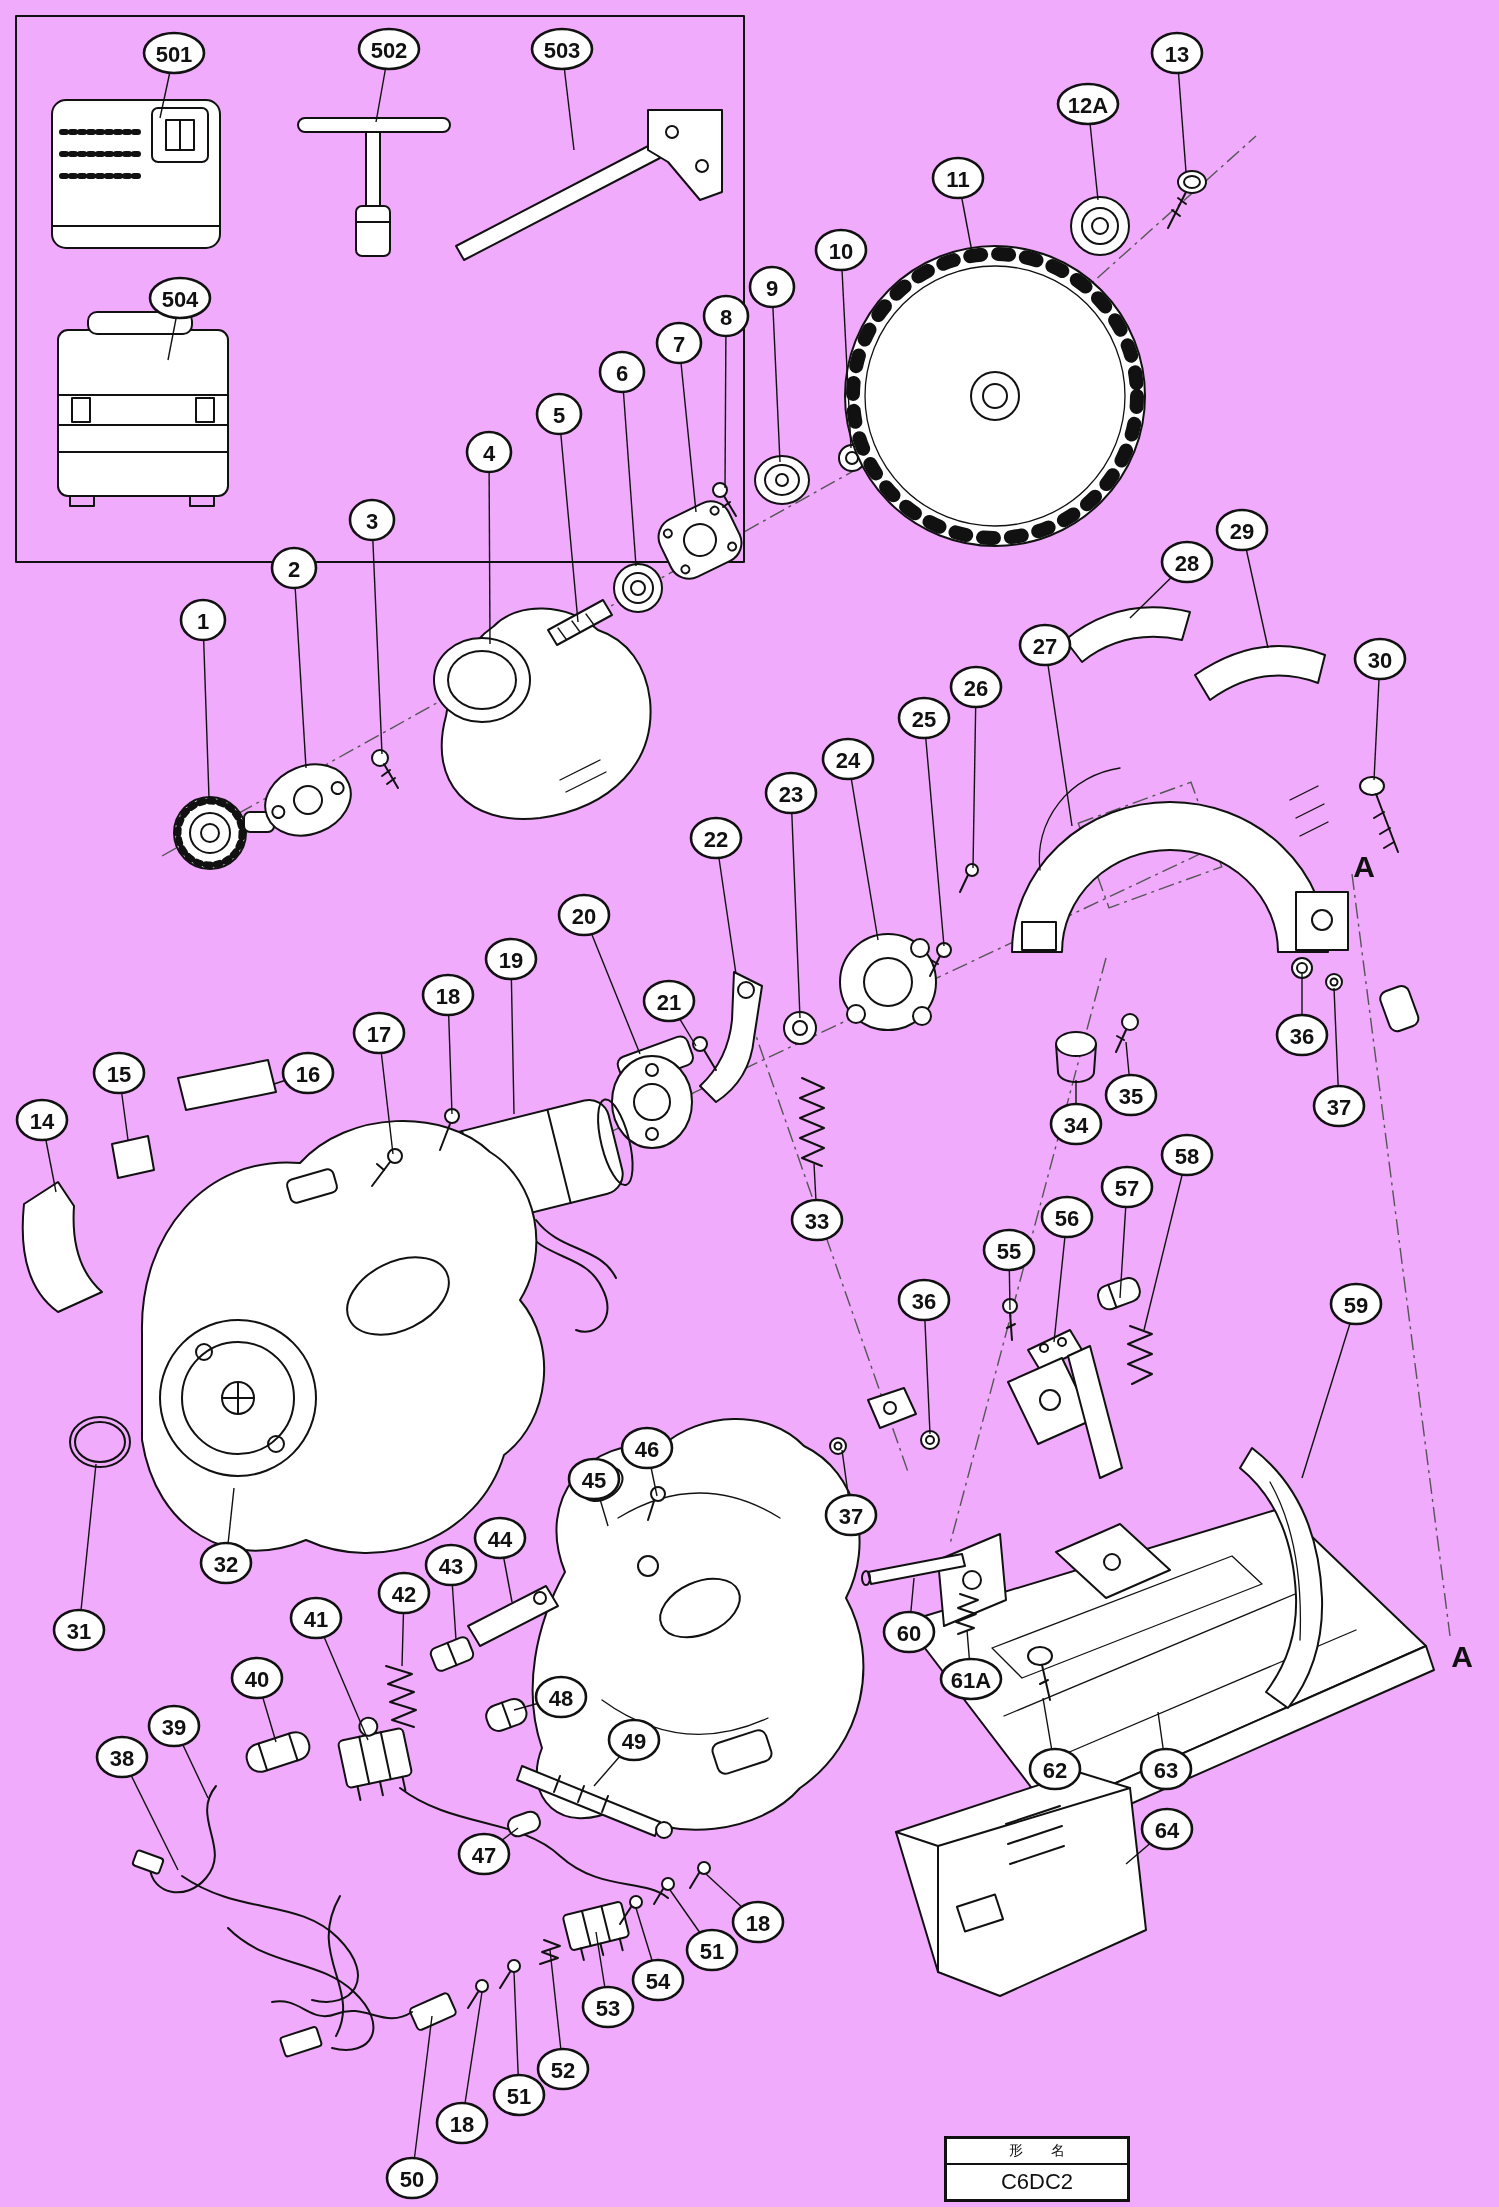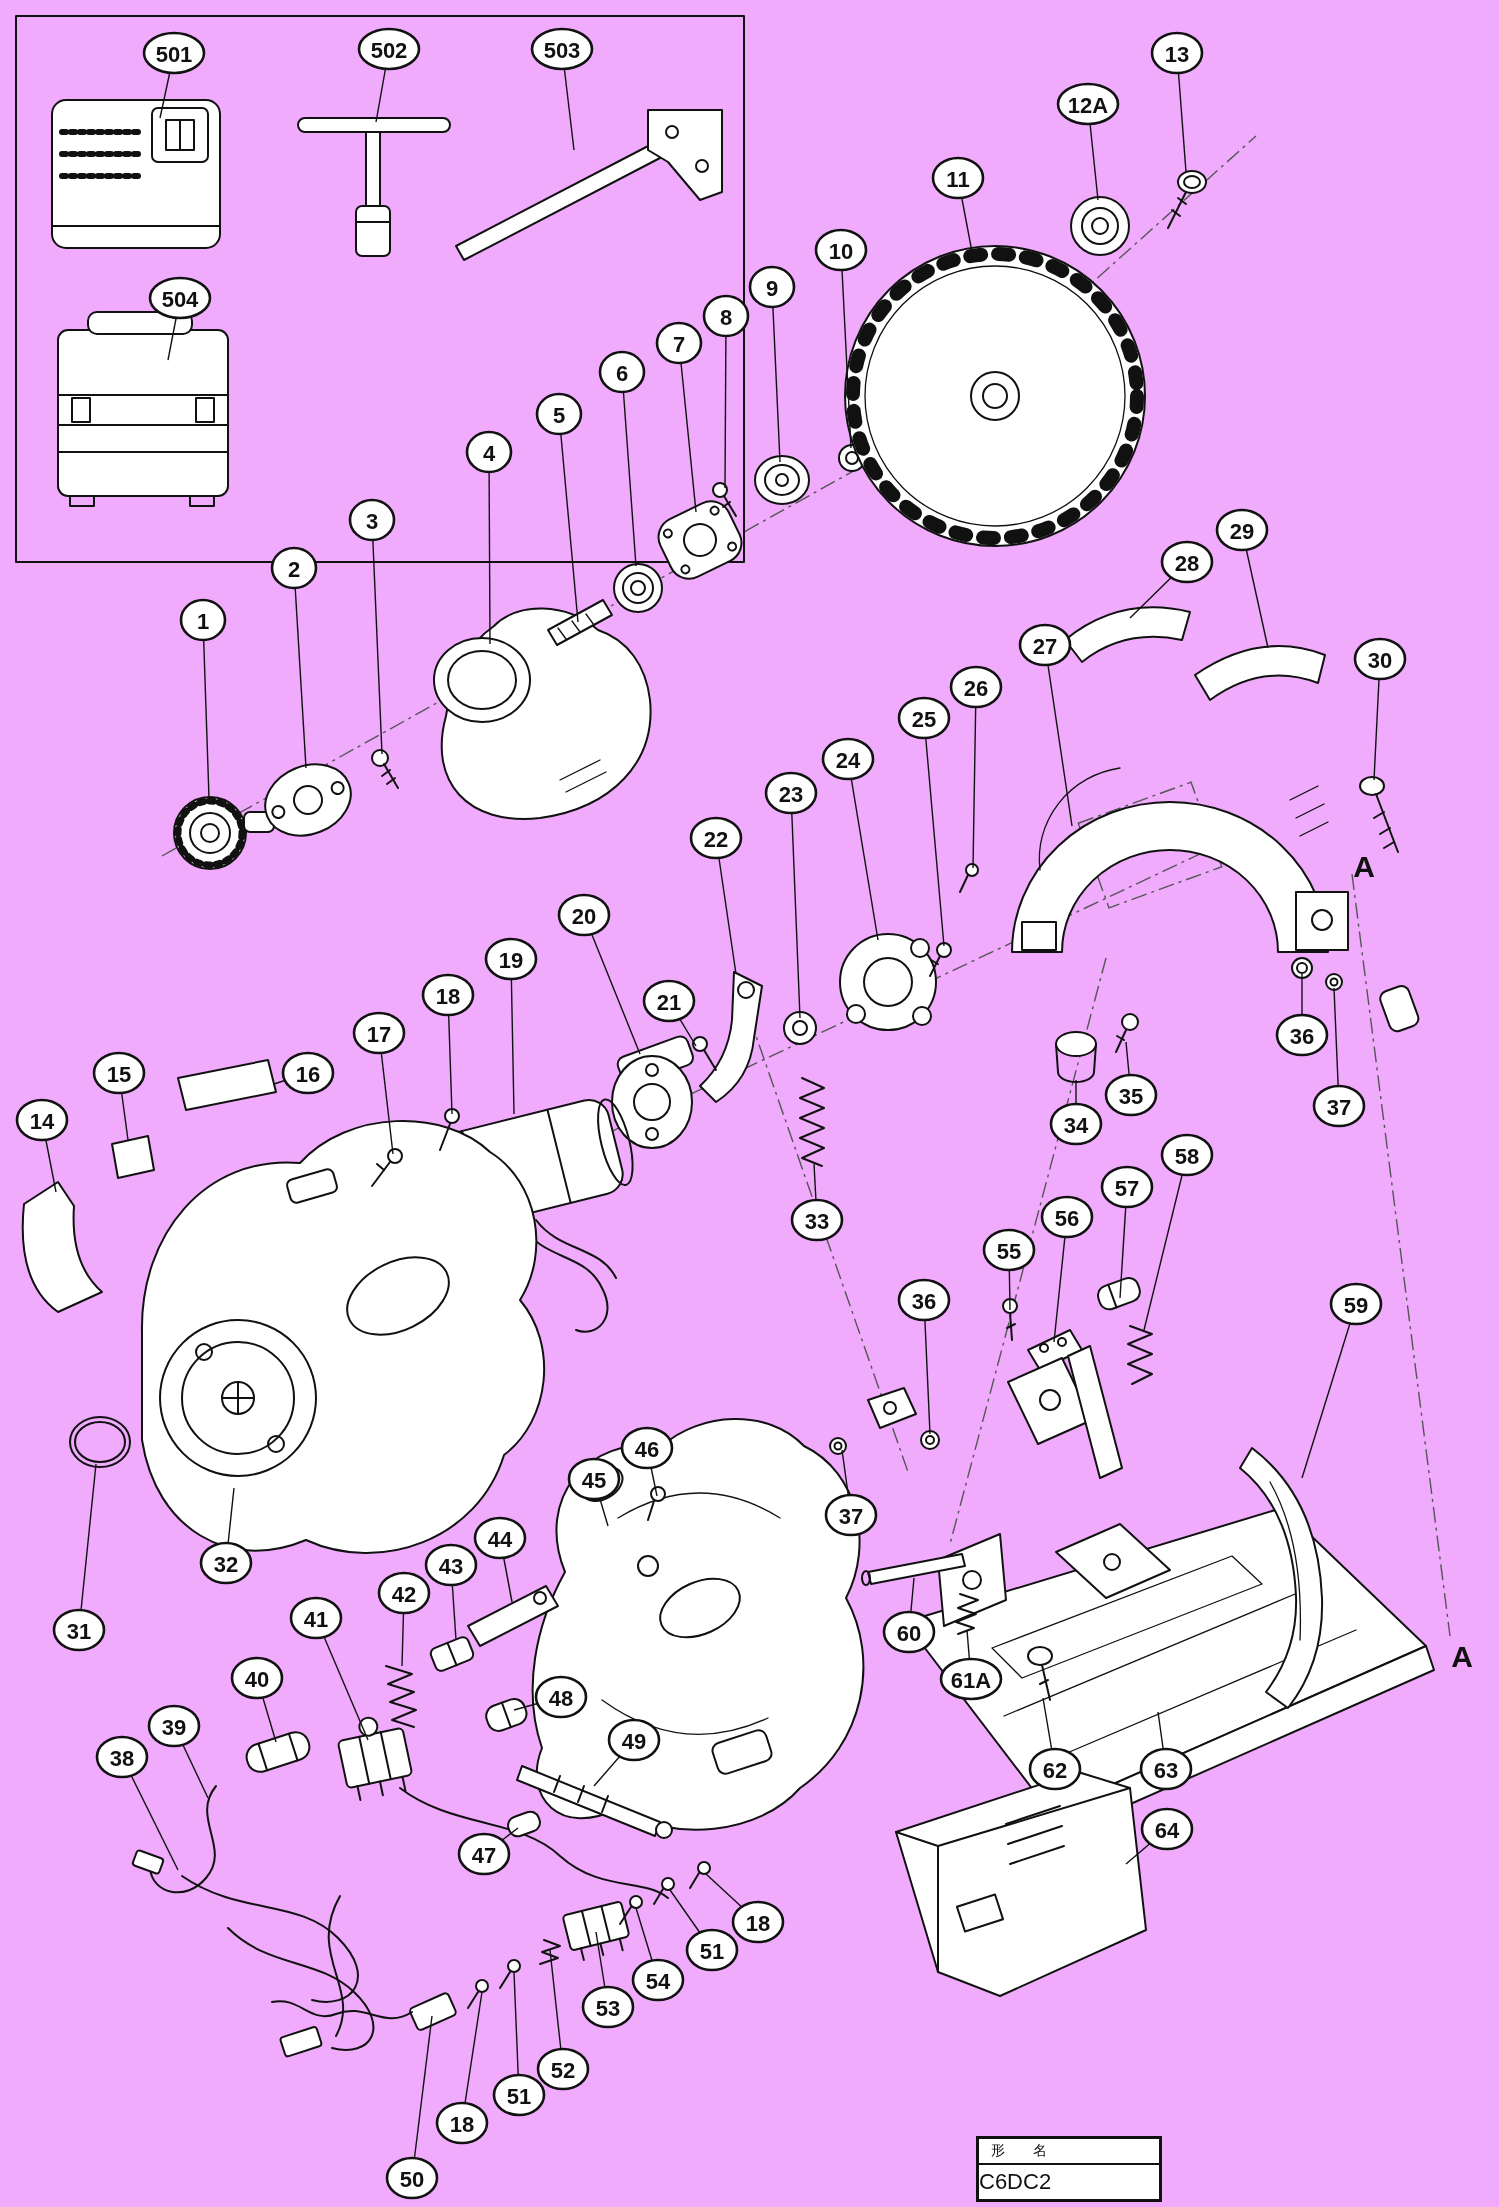--- a/index.html
+++ b/index.html
@@ -10,21 +10,21 @@
   #parts .w{fill:#fff}
   #parts .t{stroke-width:1.3}
   #parts .teeth{stroke-width:14;stroke-dasharray:11 17}
   #parts .rim{stroke-width:7;stroke-dasharray:4 6}
   #parts .vent{stroke-width:6;stroke-dasharray:4 5}
   .phantom-g line,.phantom-g rect{stroke:#555;stroke-width:1.4;stroke-dasharray:16 5 3 5;fill:none}
   #leader-lines line{stroke:#111;stroke-width:1.4}
   .balloon{fill:#fff;stroke:#111;stroke-width:2.6}
   .balloon-num{font:700 22px "Liberation Sans",sans-serif;fill:#111;text-anchor:middle;dominant-baseline:central}
   .section-a{font:700 30px "Liberation Sans",sans-serif;fill:#111;text-anchor:middle;dominant-baseline:central}
-  .model-box{position:absolute;left:976px;top:2136px;width:180px;border:3px solid #111;background:#fff;}
+  .model-box{position:absolute;left:944px;top:2136px;width:180px;border:3px solid #111;background:#fff;text-align:center}
   .model-header{font-size:14px;letter-spacing:12px;padding:3px 0 3px 12px;border-bottom:2px solid #111;color:#111}
   .model-name{font-size:22px;font-weight:400;padding:4px 0;color:#111}
 </style>
 </head>
 <body>
 
 <div class="stage">
 <svg class="diagram" width="1499" height="2207" viewBox="0 0 1499 2207">
 
   <g class="phantom-g">

